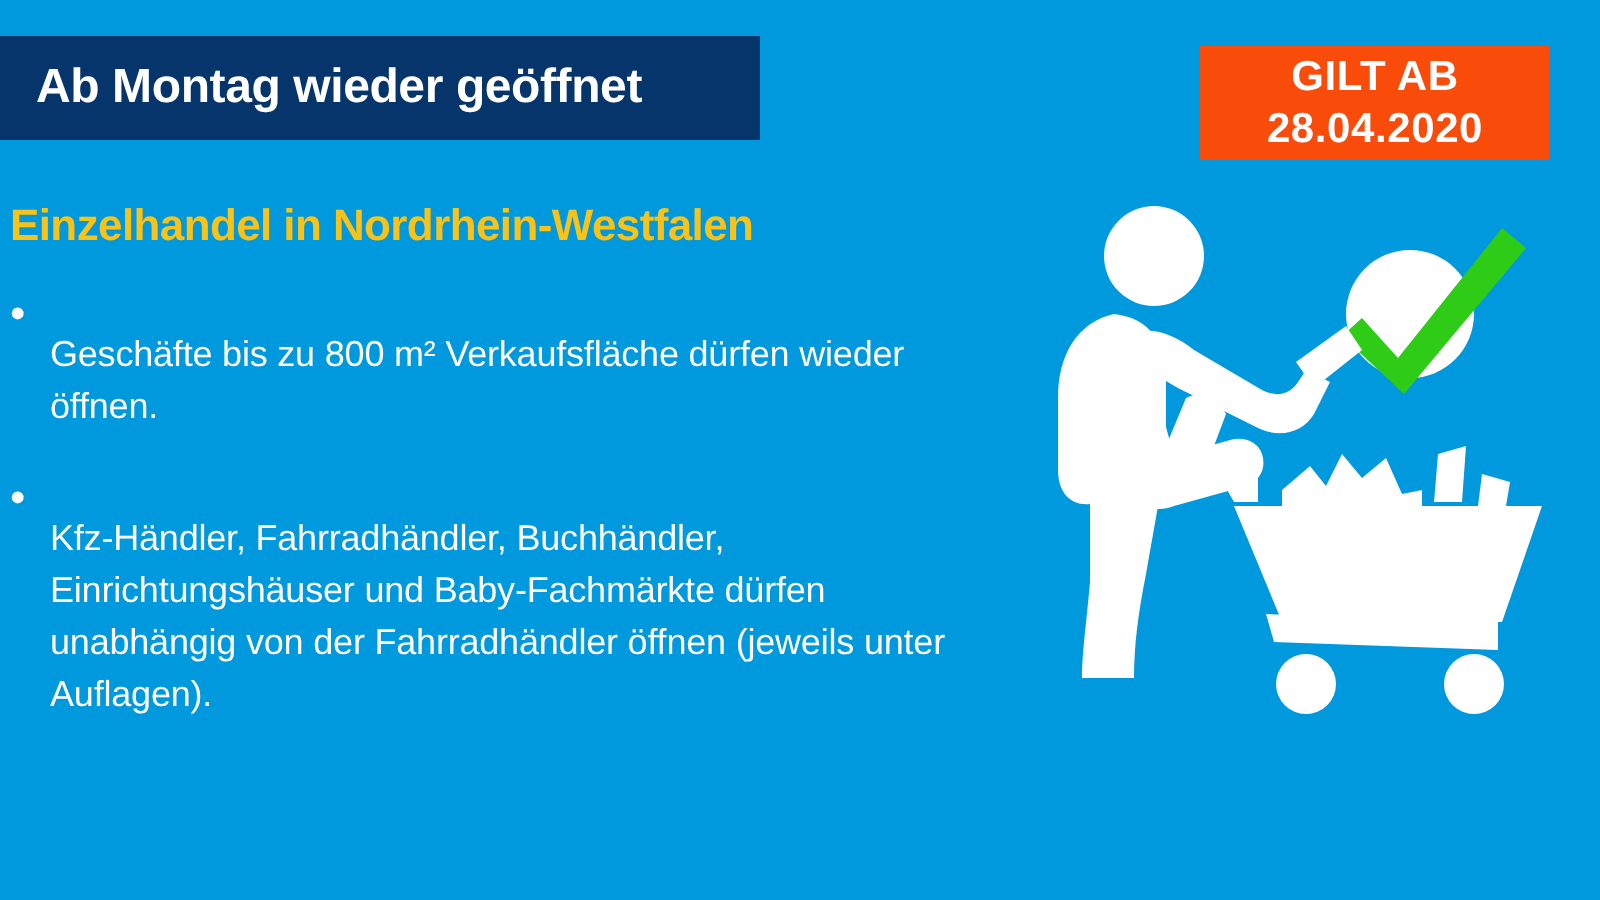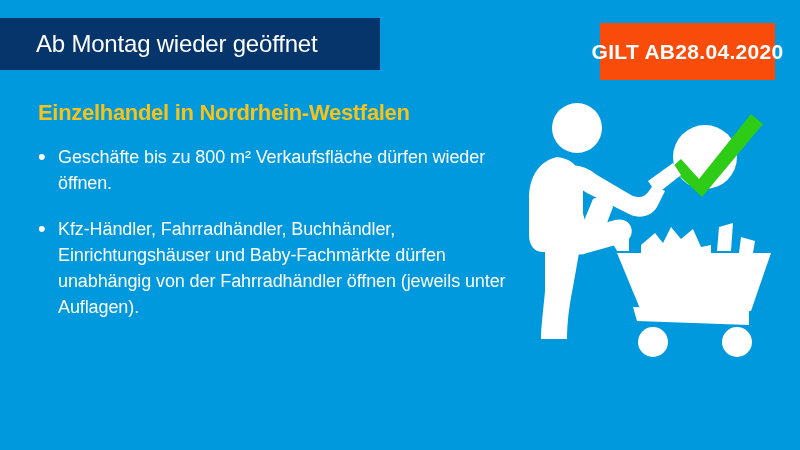--- a/index.html
+++ b/index.html
@@ -28,52 +28,52 @@
     top: 18px;
     width: 380px;
     height: 52px;
     background: #06356B;
     display: flex;
     align-items: center;
   }
   #title-banner-text {
     color: #FFFFFF;
     font-size: 24px;
-    font-weight: normal;
+    font-weight: bold;
     letter-spacing: -0.2px;
-    padding-left: 36px;
+    padding-left: 18px;
     white-space: nowrap;
   }
 
   
   #date-badge {
     position: absolute;
     left: 600px;
     top: 23px;
     width: 175px;
     height: 57px;
     background: #F94B0A;
     display: flex;
-    flex-direction: row;
+    flex-direction: column;
     align-items: center;
     justify-content: center;
   }
   .badge-line {
     color: #FFFFFF;
     font-weight: bold;
     font-size: 21px;
     line-height: 26px;
     letter-spacing: 0.3px;
     white-space: nowrap;
   }
 
   
   #content-column {
     position: absolute;
-    left: 34px;
+    left: 1px;
     top: 100px;
     width: 500px;
   }
   #subheadline {
     color: #F7C21A;
     font-size: 22px;
     font-weight: bold;
     letter-spacing: -0.3px;
     margin: 0 0 18px 4px;
     white-space: nowrap;
@@ -90,20 +90,21 @@
     width: 20px;
     flex: 0 0 20px;
     text-align: left;
     padding-left: 4px;
   }
   .bullet-text {
     color: #FFFFFF;
     font-size: 18px;
     line-height: 26px;
     letter-spacing: -0.1px;
+    margin-top: 20px;
   }
 
   
   #illustration {
     position: absolute;
     left: 505px;
     top: 95px;
     width: 295px;
     height: 265px;
   }

